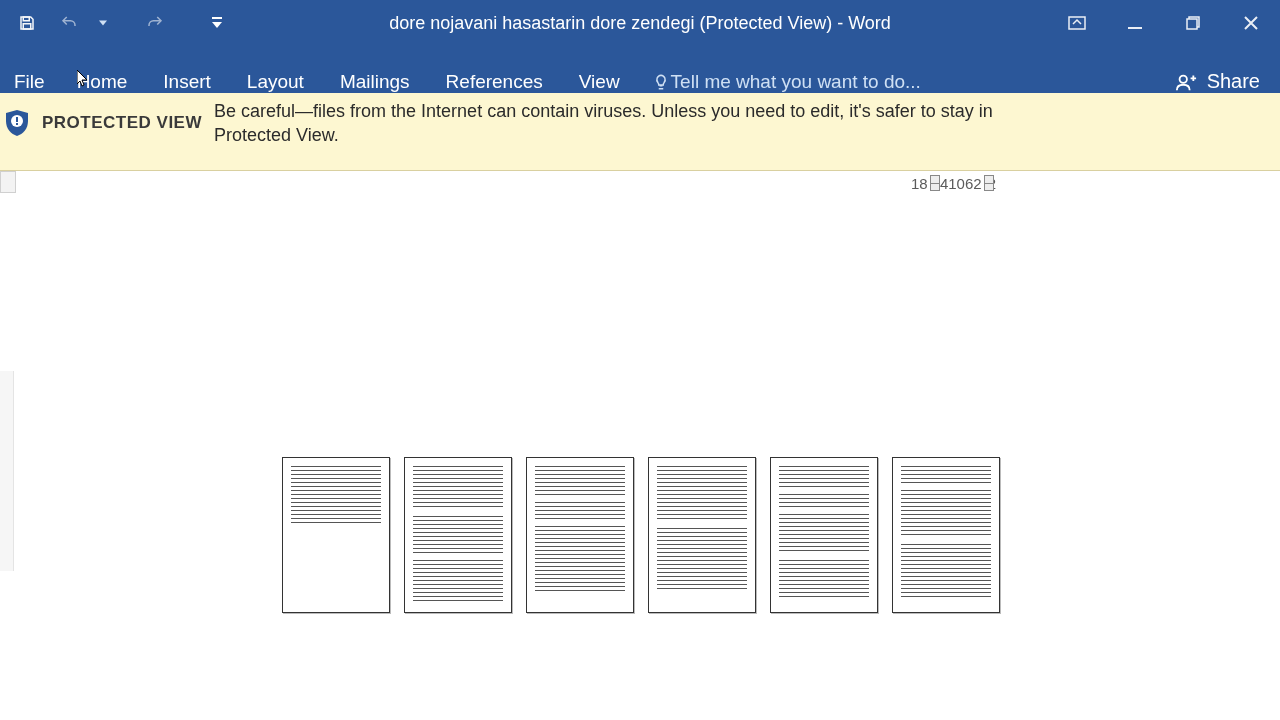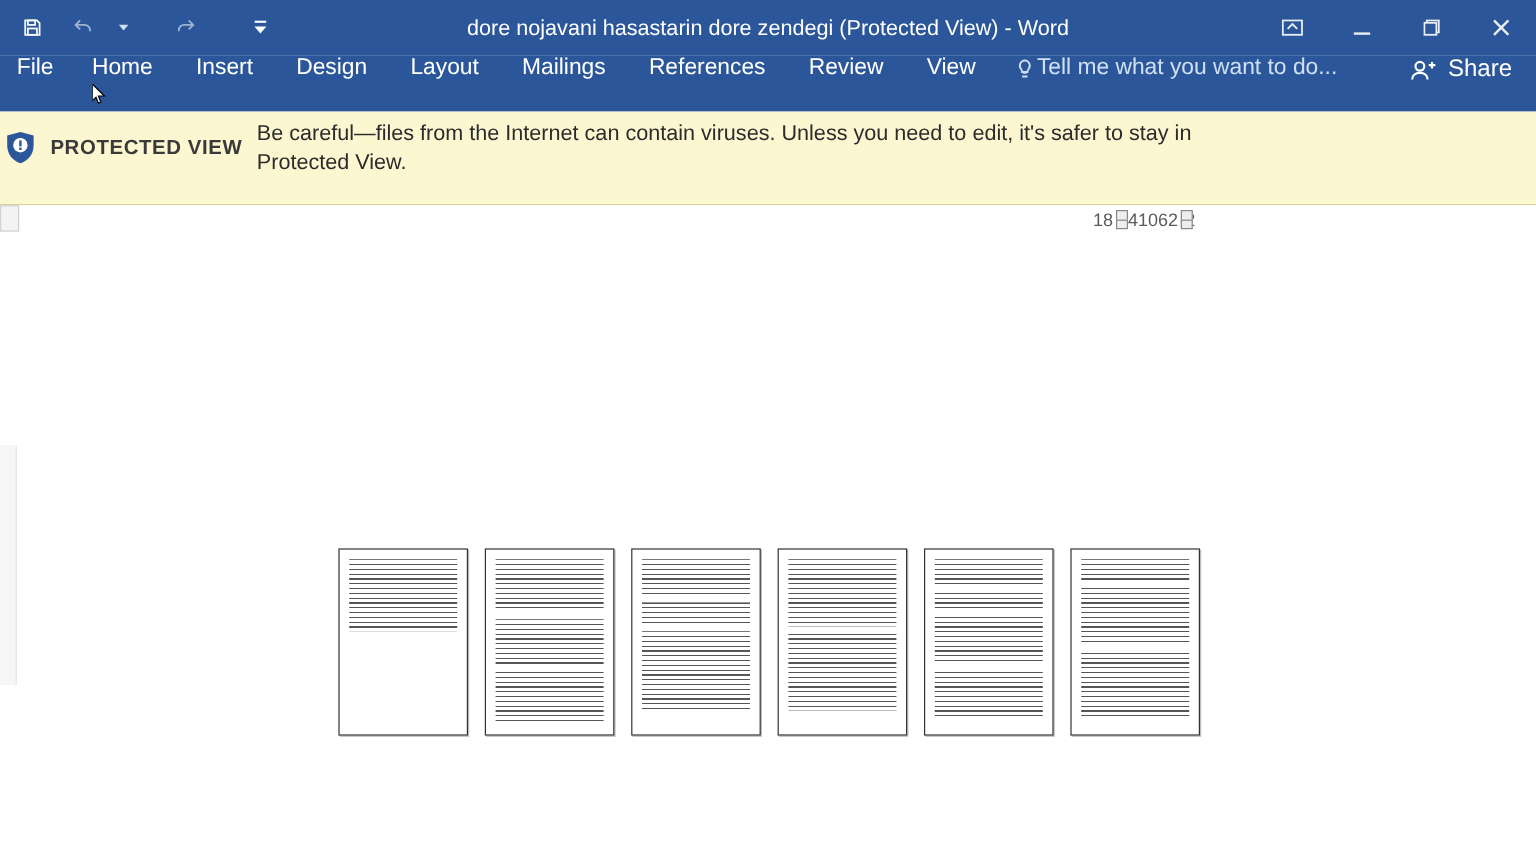--- a/index.html
+++ b/index.html
@@ -21,21 +21,21 @@
   .title-text { position: absolute; left: 50%; transform: translateX(-50%); font-size: 18px; color: #fff; white-space: nowrap; }
   .wincontrols { margin-left: auto; display: flex; align-items: center; }
   .winbtn { width: 58px; height: 46px; display:flex; align-items:center; justify-content:center; color:#fff; }
   .winbtn svg { opacity: .9; }
 
   
   .ribbon {
     height: 47px;
     background: #2b579a;
     display: flex;
-    align-items: flex-start;
+    align-items: flex-end;
     padding-left: 4px;
     color: #fff;
   }
   .tab {
     padding: 0 18px;
     display: flex;
     align-items: center;
     font-size: 19px;
     cursor: pointer;
   }
@@ -186,25 +186,23 @@
           <path d="M1 1l12 12M13 1L1 13"></path>
         </svg>
     </div>
   </div>
 </div>
 
 <div class="ribbon">
   <div class="tab file">File</div>
   <div class="tab">Home</div>
   <div class="tab">Insert</div>
-  <div class="tab">Design</div>
   <div class="tab">Layout</div>
   <div class="tab">Mailings</div>
   <div class="tab">References</div>
-  <div class="tab">Review</div>
   <div class="tab">View</div>
   <div class="tellme">
     <svg width="18" height="18" viewBox="0 0 24 24" fill="none" stroke="#cfe0f4" stroke-width="2">
         <path d="M9 21h6M10 17h4M12 3a6 6 0 00-4 10c1 1 1 2 1 3h6c0-1 0-2 1-3a6 6 0 00-4-10z"></path>
       </svg>
     <span>Tell me what you want to do...</span>
   </div>
   <div class="share">
     <svg width="22" height="22" viewBox="0 0 24 24" fill="none" stroke="#fff" stroke-width="2">
         <circle cx="9" cy="9" r="4"></circle>

